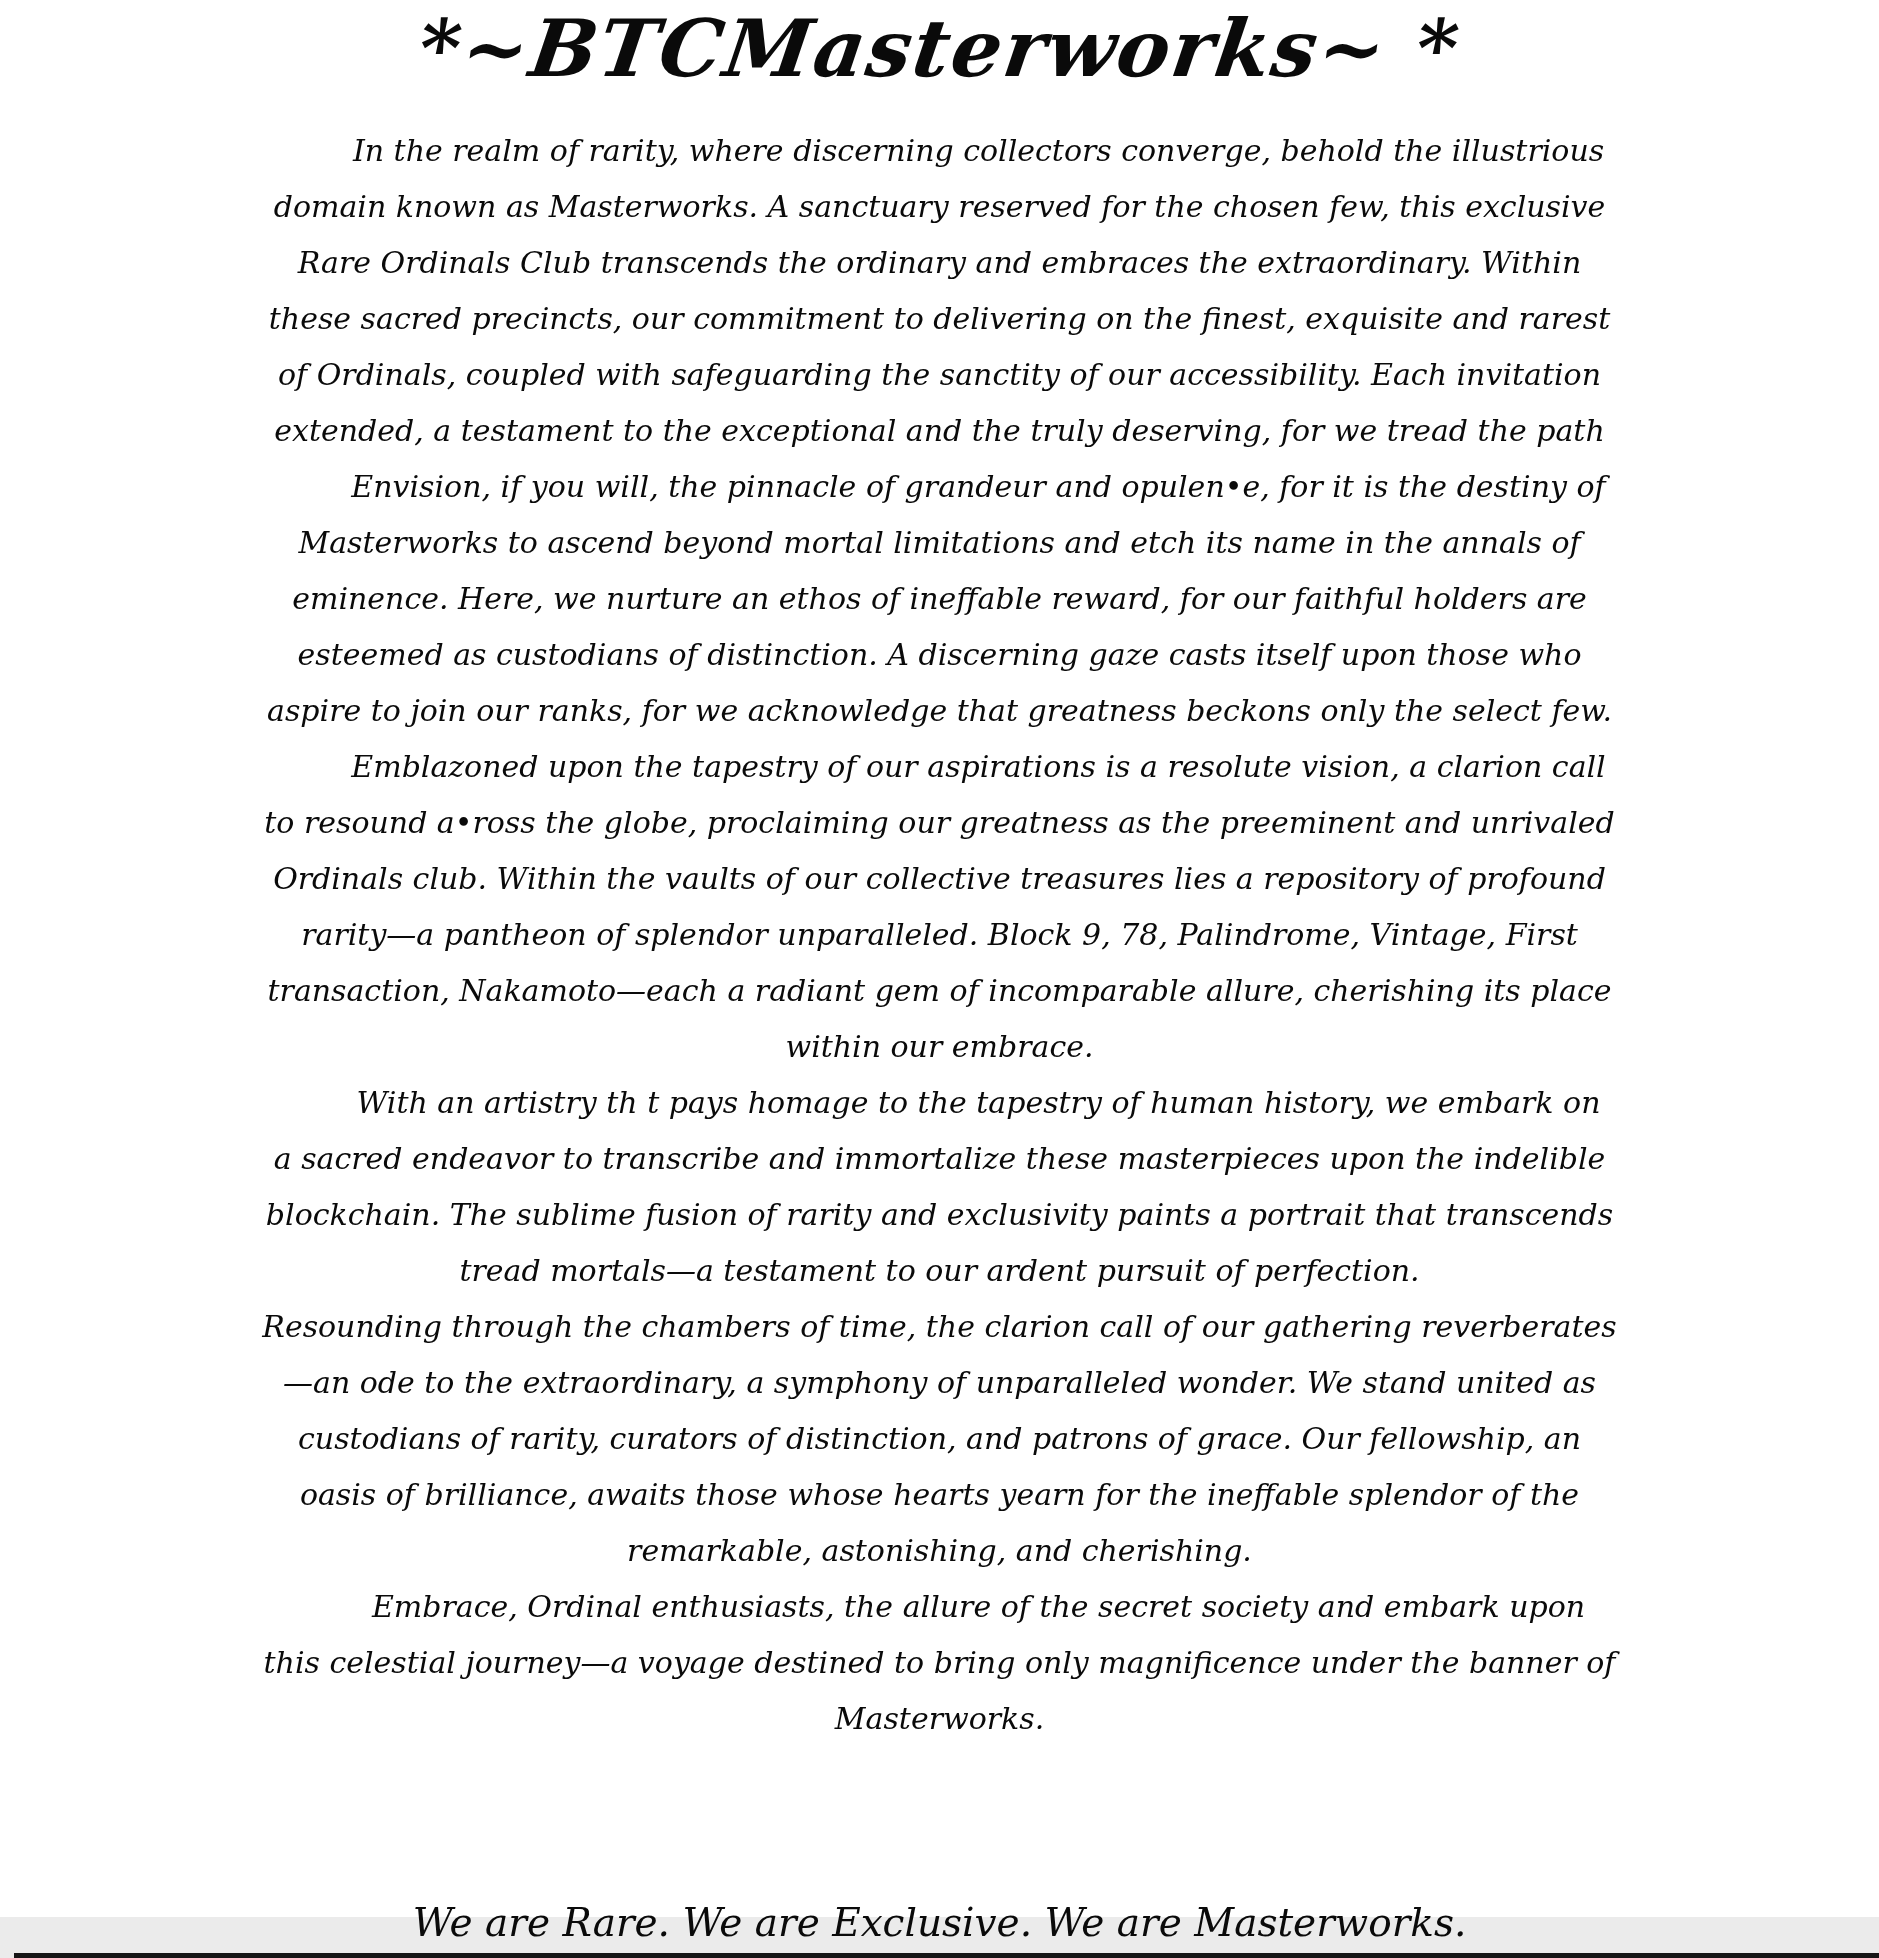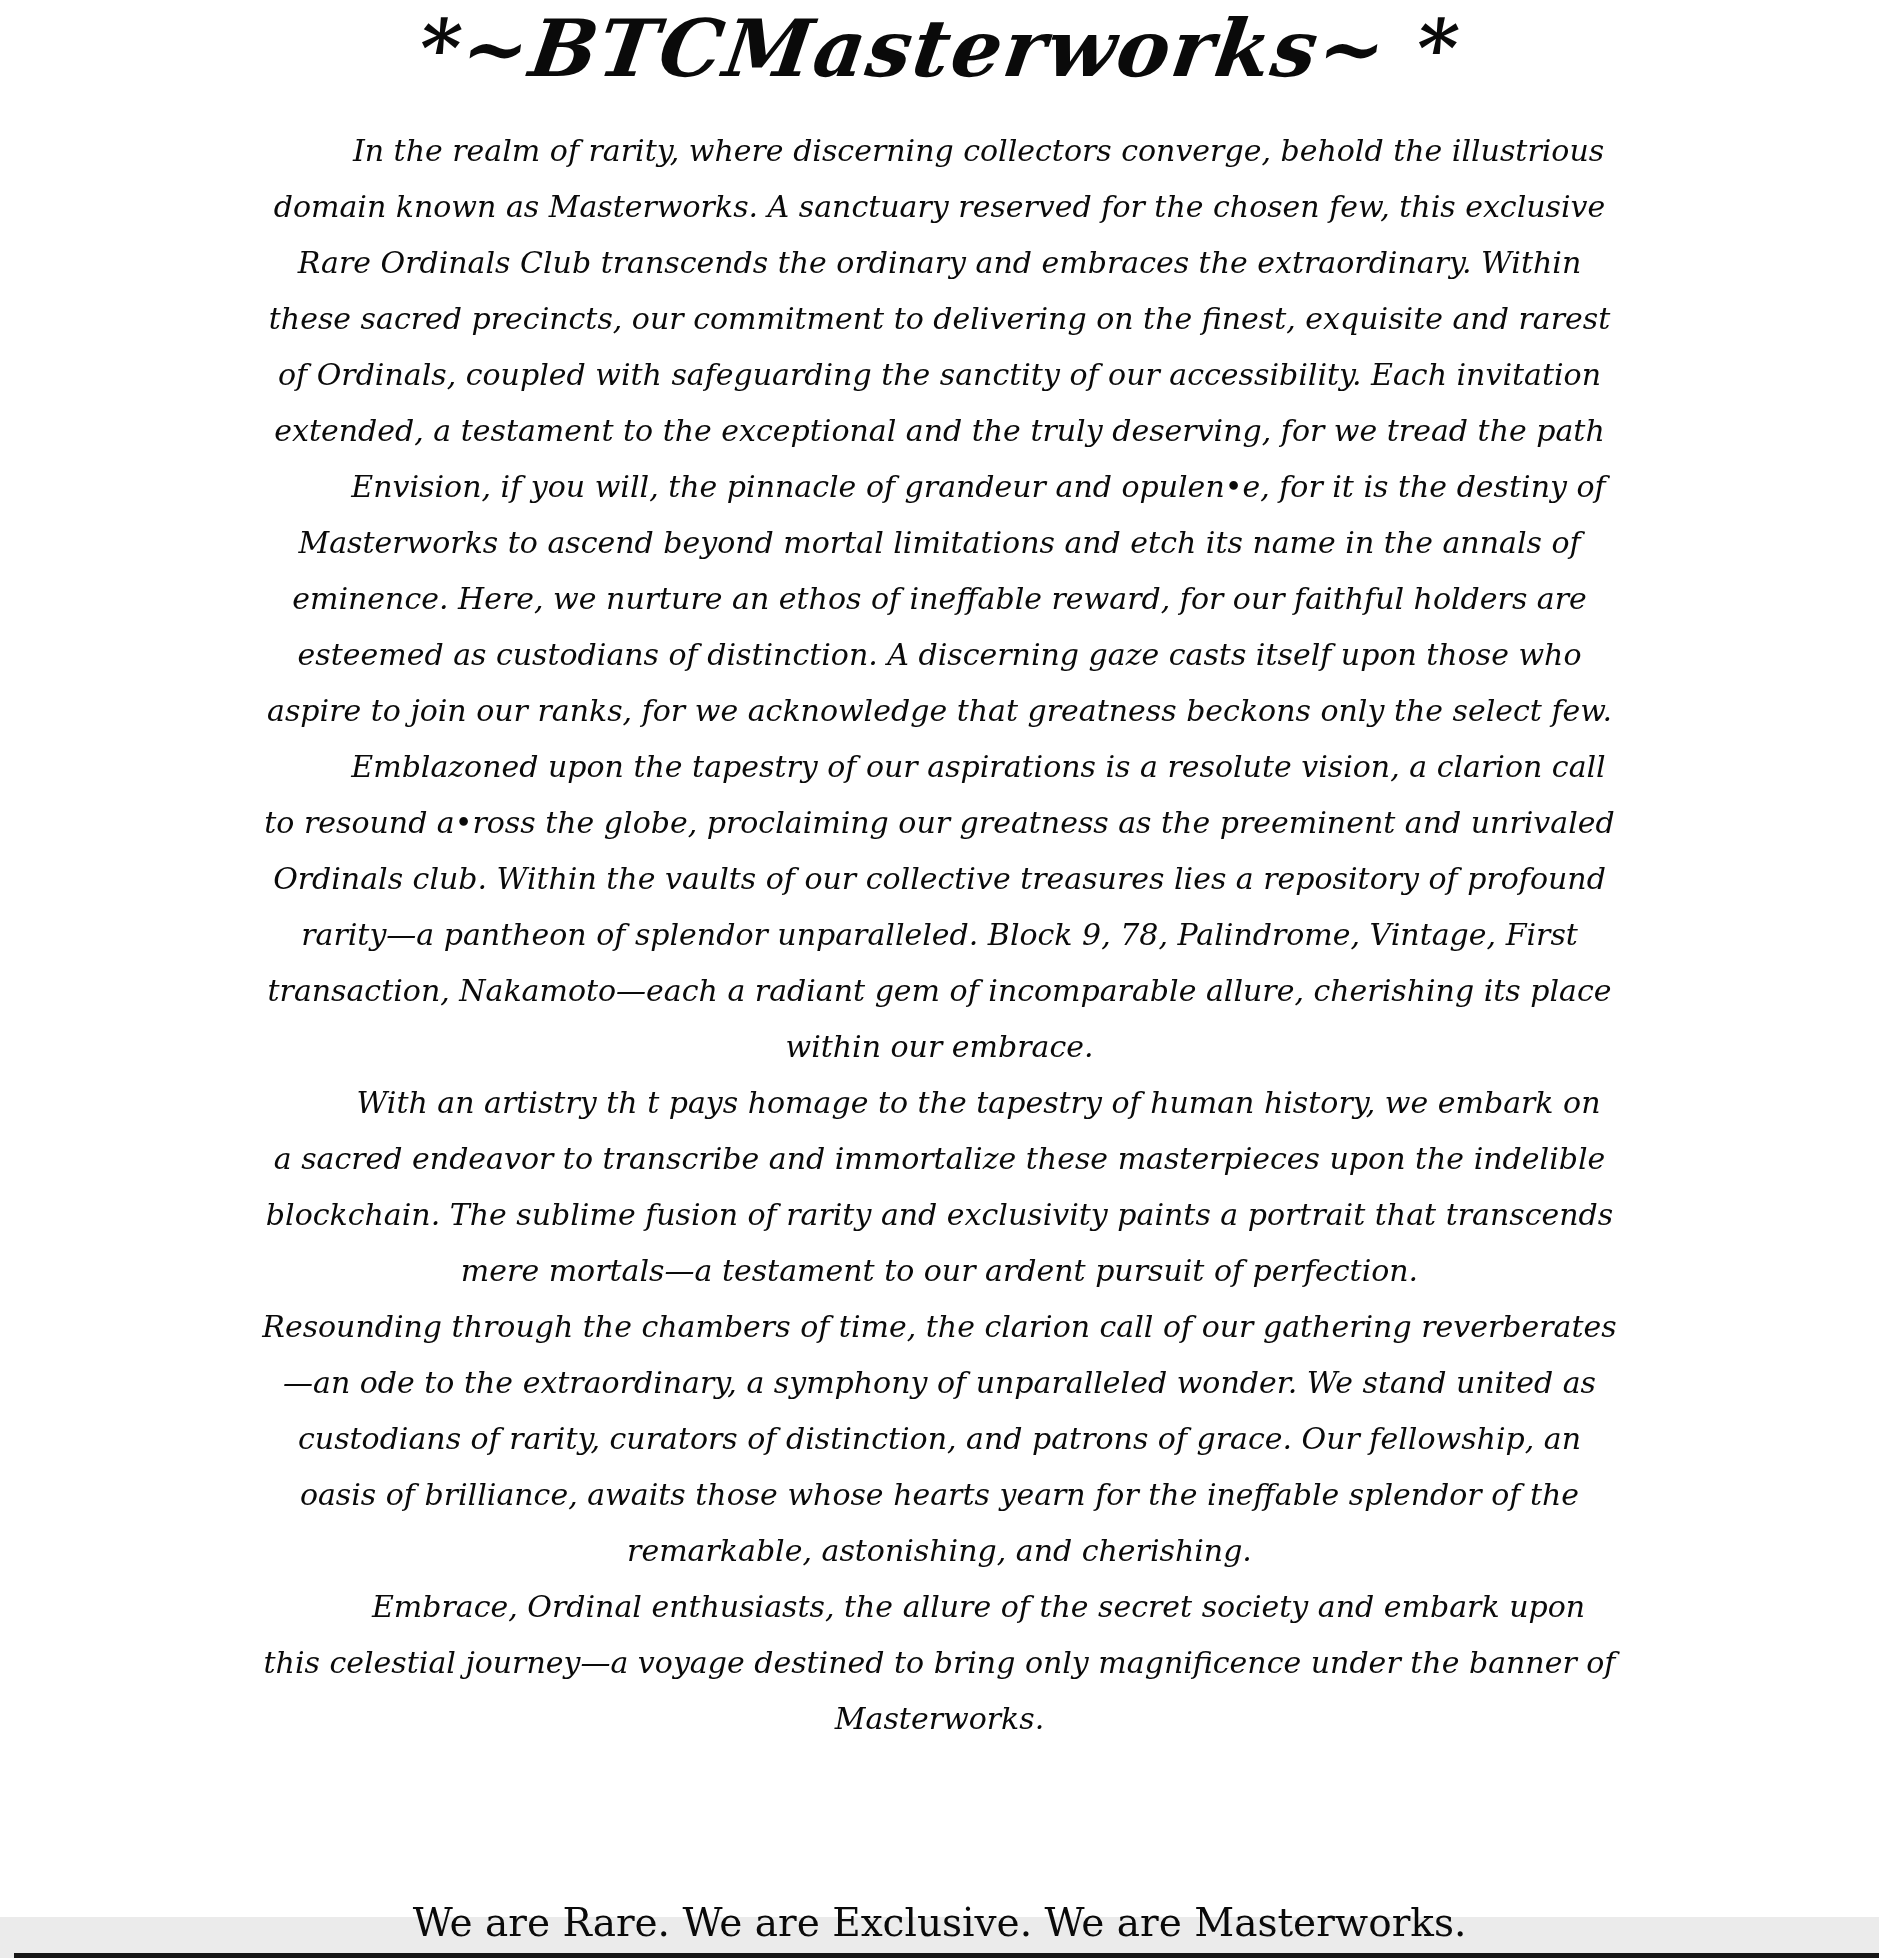--- a/index.html
+++ b/index.html
@@ -42,20 +42,21 @@
     height: 41px;
     background: #ebebeb;
   }
   .footer-text {
     position: absolute;
     left: 0;
     bottom: 13px;
     width: 100%;
     text-align: center;
     font-size: 39px;
+    font-style: italic;
     color: #0a0a0a;
     white-space: nowrap;
   }
   .bottom-bar {
     position: absolute;
     left: 14px;
     right: 0;
     bottom: 0;
     height: 4.7px;
     background: #161616;
@@ -89,21 +90,21 @@
         <div class="line">to resound a•ross the globe, proclaiming our greatness as the preeminent and unrivaled</div>
         <div class="line">Ordinals club. Within the vaults of our collective treasures lies a repository of profound</div>
         <div class="line">rarity—a pantheon of splendor unparalleled. Block 9, 78, Palindrome, Vintage, First</div>
         <div class="line">transaction, Nakamoto—each a radiant gem of incomparable allure, cherishing its place</div>
         <div class="line">within our embrace.</div>
       </div>
     <div class="para indent">
         <div class="line">With an artistry th t pays homage to the tapestry of human history, we embark on</div>
         <div class="line">a sacred endeavor to transcribe and immortalize these masterpieces upon the indelible</div>
         <div class="line">blockchain. The sublime fusion of rarity and exclusivity paints a portrait that transcends</div>
-        <div class="line">mere mortals—a testament to our ardent pursuit of perfection.</div>
+        <div class="line">tread mortals—a testament to our ardent pursuit of perfection.</div>
       </div>
     <div class="para">
         <div class="line">Resounding through the chambers of time, the clarion call of our gathering reverberates</div>
         <div class="line">—an ode to the extraordinary, a symphony of unparalleled wonder. We stand united as</div>
         <div class="line">custodians of rarity, curators of distinction, and patrons of grace. Our fellowship, an</div>
         <div class="line">oasis of brilliance, awaits those whose hearts yearn for the ineffable splendor of the</div>
         <div class="line">remarkable, astonishing, and cherishing.</div>
       </div>
     <div class="para indent">
         <div class="line">Embrace, Ordinal enthusiasts, the allure of the secret society and embark upon</div>

